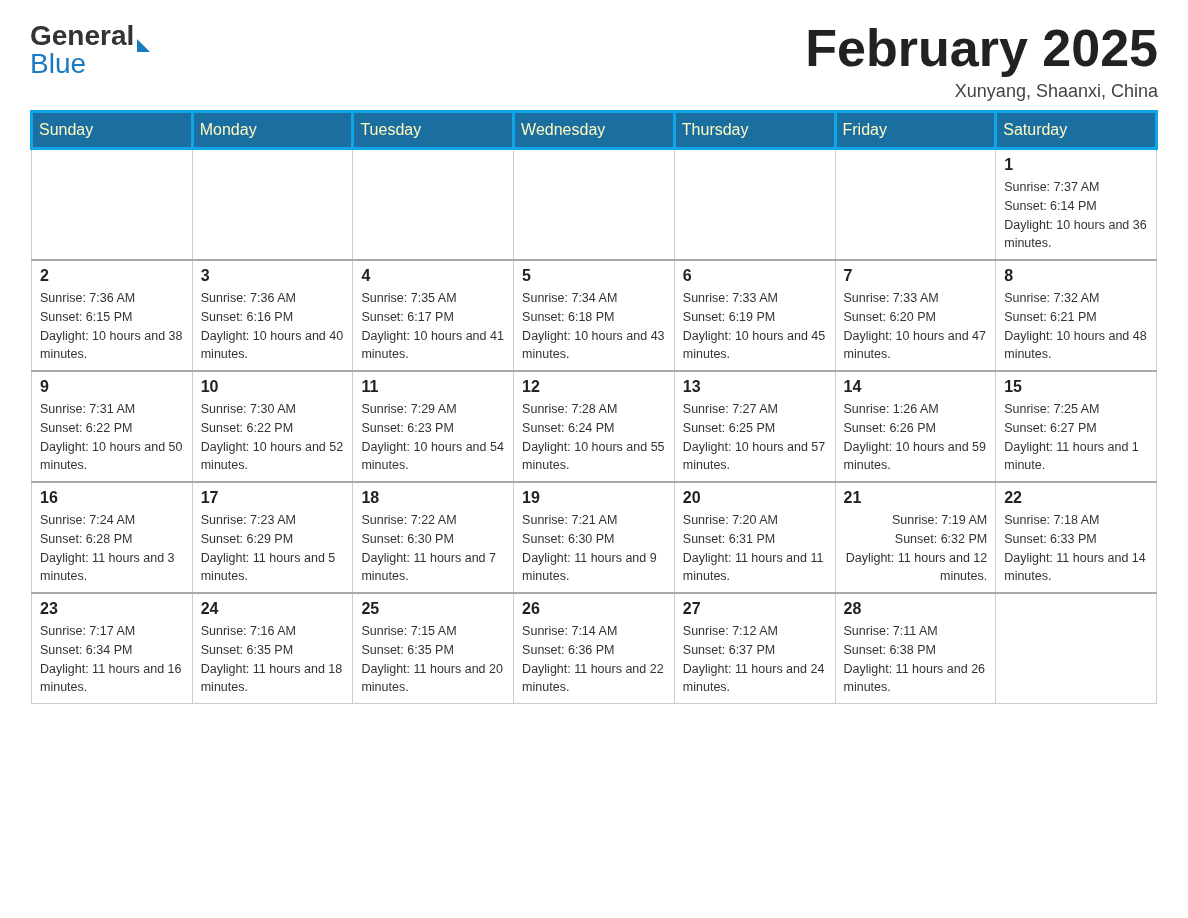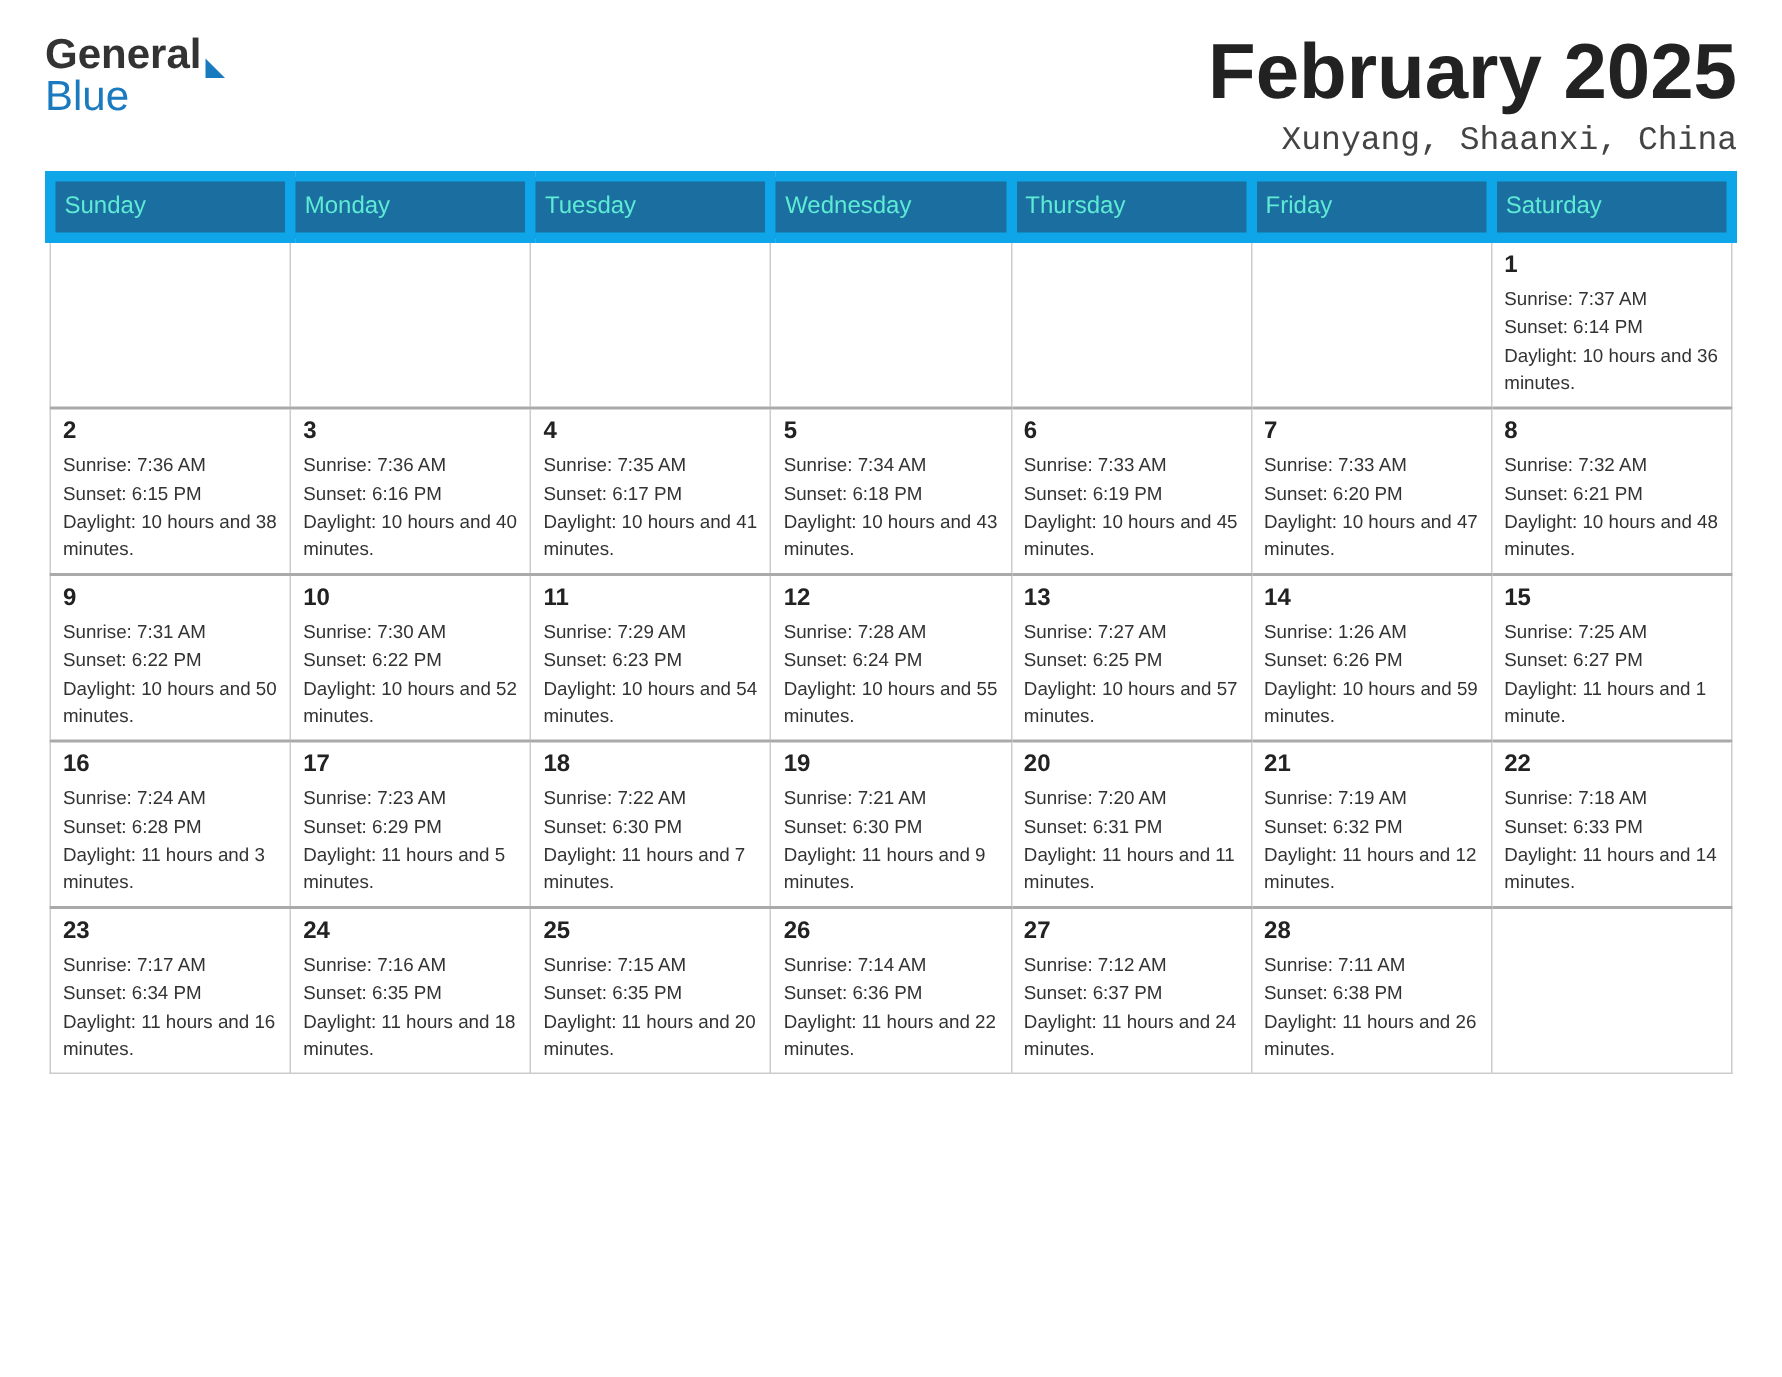--- a/index.html
+++ b/index.html
@@ -43,38 +43,37 @@
     .title-block {
       text-align: right;
     }
     .title-month {
       font-size: 52px;
       font-weight: bold;
       color: #222;
       line-height: 1.1;
     }
     .title-location {
-      font-size: 22px;
+      font-size: 18px;
       color: #444;
       margin-top: 4px;
-      font-family: Liberation Mono, monospace;
     }
     .calendar {
       width: 100%;
       border-collapse: collapse;
       margin-top: 8px;
     }
     .calendar th {
       background-color: #1a6fa0;
-      color: #5eead4;
+      color: #fef9c3;
       font-size: 16px;
       font-weight: normal;
       padding: 8px 6px;
       text-align: left;
-      border: 7px solid #0ea5e9;
+      border: 3px solid #0ea5e9;
     }
     .calendar td {
       vertical-align: top;
       border: 1px solid #ccc;
       padding: 6px 8px;
       width: 14.285%;
       min-height: 110px;
       font-size: 13px;
       color: #333;
     }
@@ -258,21 +257,21 @@
 Daylight: 11 hours and 9 minutes.</div>
         </td>
         <td>
           <div class="day-number">20</div>
           <div class="day-info" style="white-space: pre-line;">Sunrise: 7:20 AM
 Sunset: 6:31 PM
 Daylight: 11 hours and 11 minutes.</div>
         </td>
         <td>
           <div class="day-number">21</div>
-          <div class="day-info" style="white-space: pre-line;">Sunrise: 7:19 AM
+          <div class="day-info" style="white-space: pre-line; text-align: right;">Sunrise: 7:19 AM
 Sunset: 6:32 PM
 Daylight: 11 hours and 12 minutes.</div>
         </td>
         <td>
           <div class="day-number">22</div>
           <div class="day-info" style="white-space: pre-line;">Sunrise: 7:18 AM
 Sunset: 6:33 PM
 Daylight: 11 hours and 14 minutes.</div>
         </td>
       </tr>

